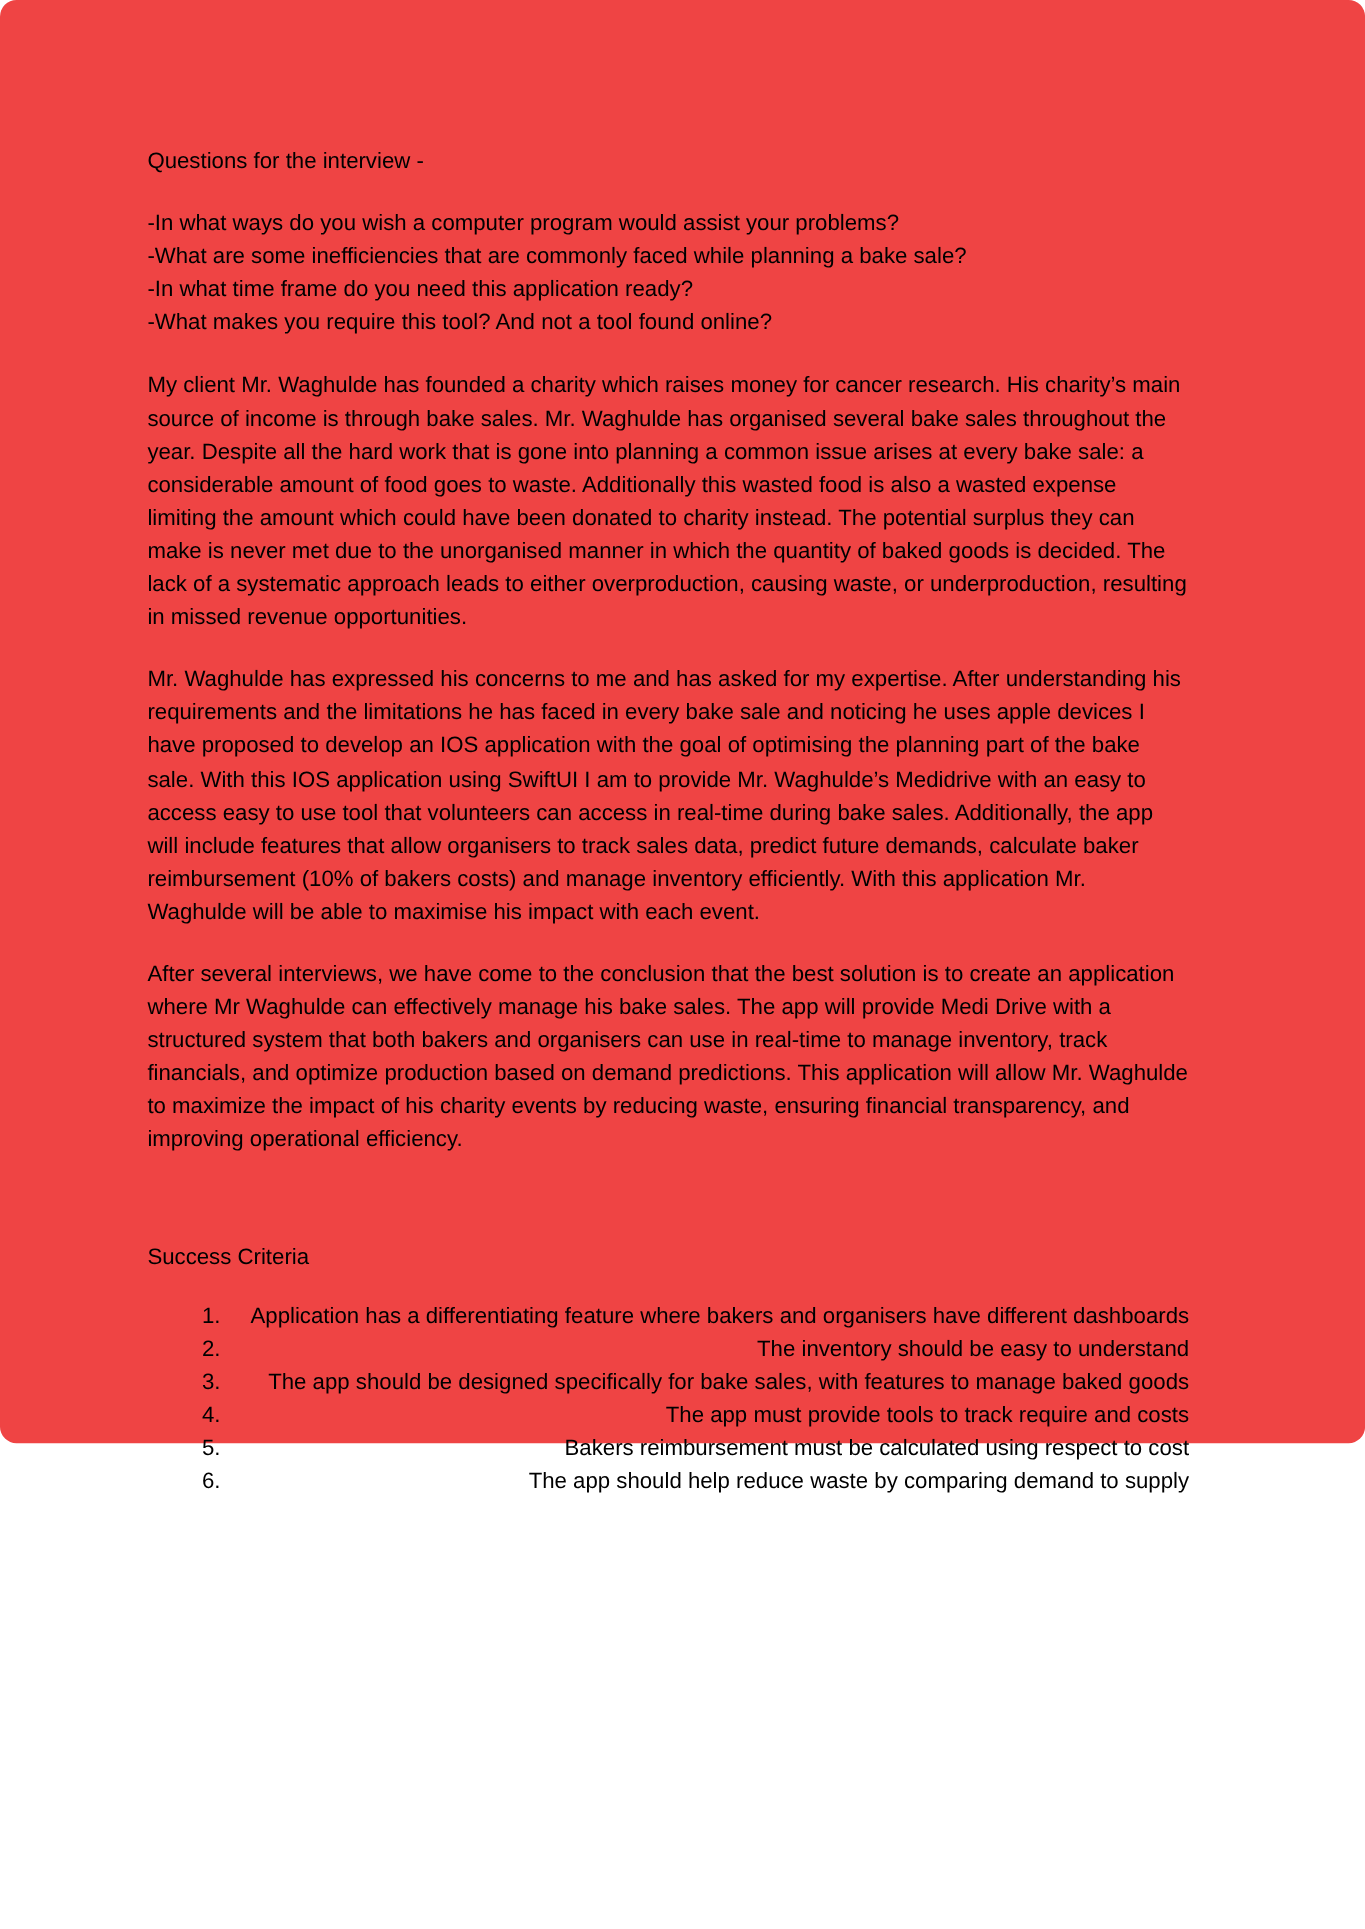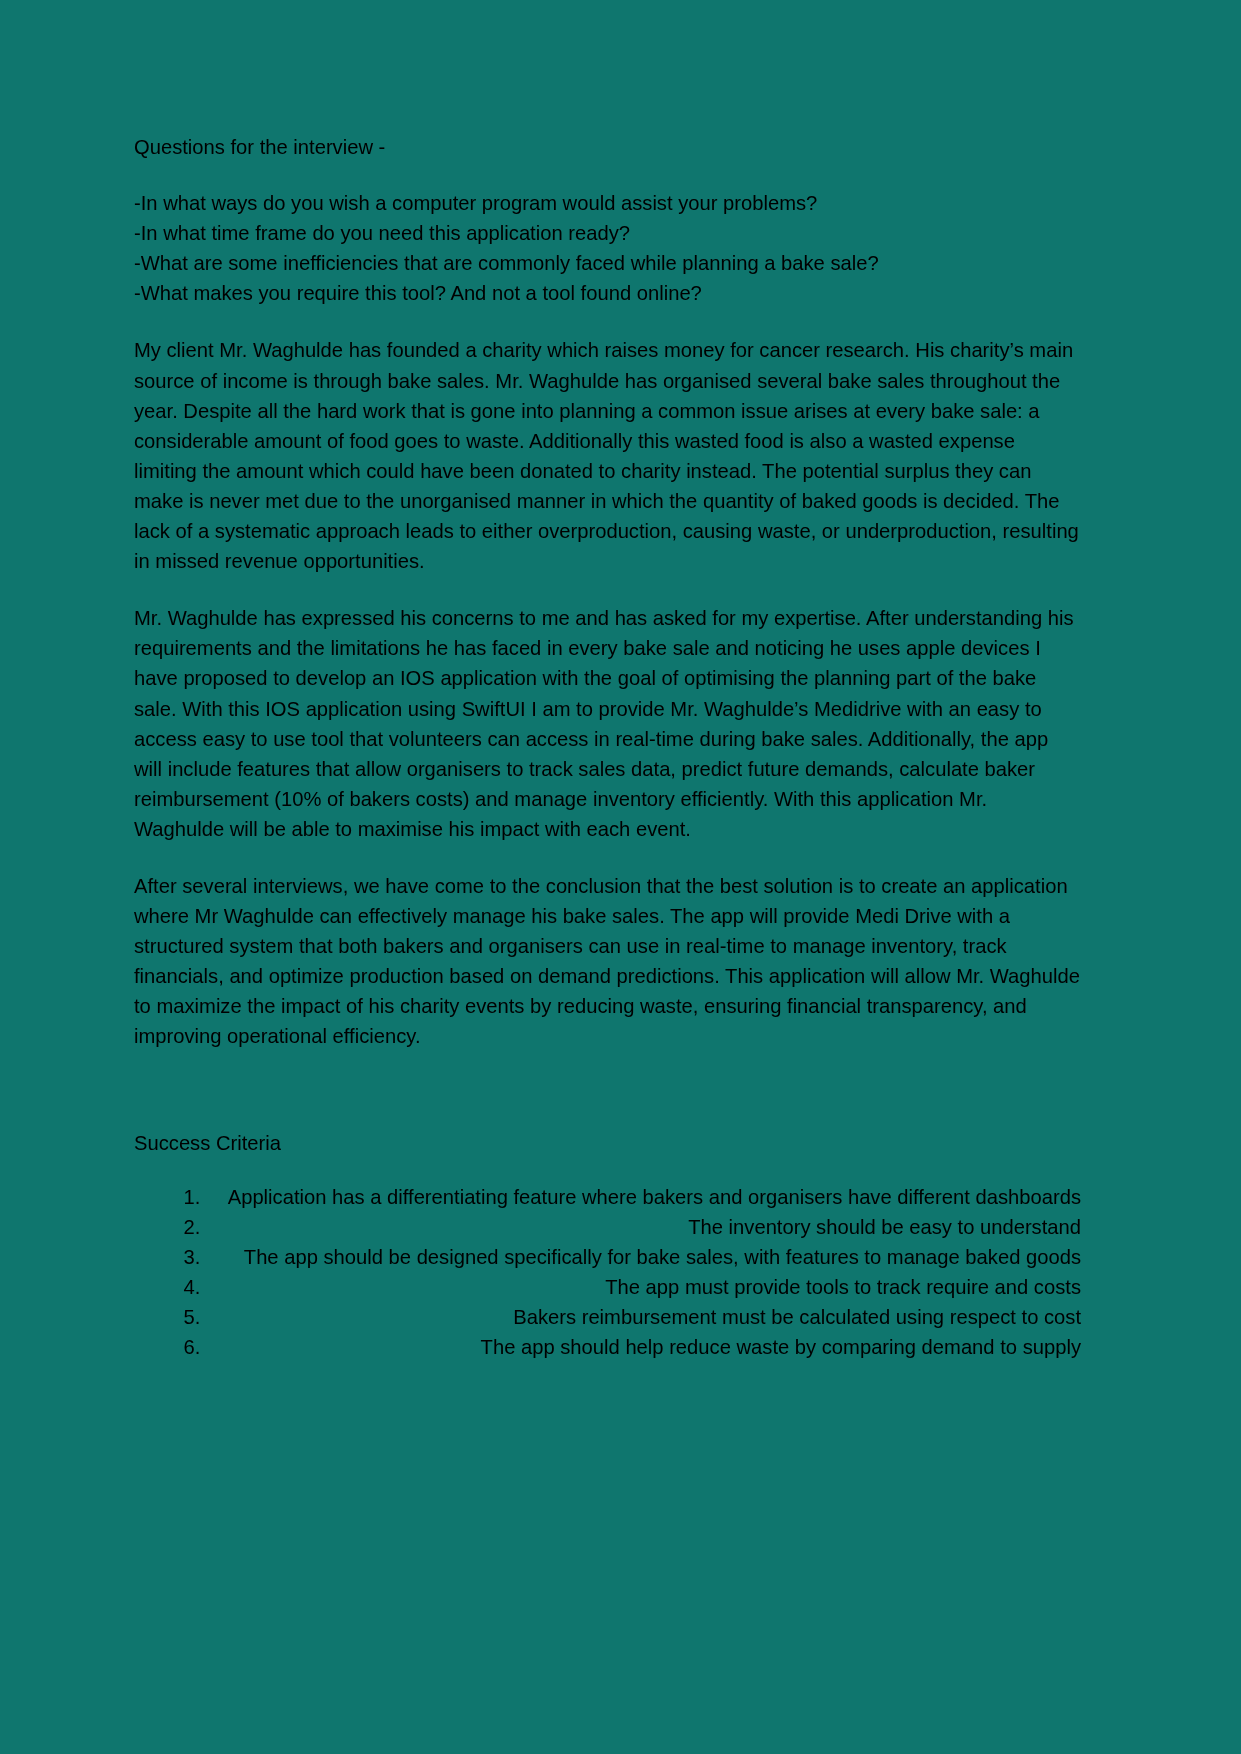--- a/index.html
+++ b/index.html
@@ -11,24 +11,25 @@
   body {
     width: 1241px;
     height: 1754px;
     font-family: "Liberation Sans", sans-serif;
     color: #000000;
     -webkit-font-smoothing: antialiased;
   }
   .page {
     position: relative;
     width: 1241px;
-    height: 1754px;
-    background: #0f766e;
+    height: 1312px;
+    background: #ef4444;
     box-sizing: border-box;
     padding: 132px 160px 0 134px;
+    border-radius: 15px;
   }
   .doc-body {
     font-size: 20.2px;
     line-height: 1.49;
     color: #000000;
   }
   .para {
     margin: 0;
     white-space: pre-wrap;
   }
@@ -64,22 +65,22 @@
 
 <div class="page">
   <div class="doc-body">
 
     <p class="para">Questions for the interview -</p>
 
     <div class="block-gap-1"></div>
 
     <div>
       <p class="para line">-In what ways do you wish a computer program would assist your problems?</p>
+      <p class="para line">-What are some inefficiencies that are commonly faced while planning a bake sale?</p>
       <p class="para line">-In what time frame do you need this application ready?</p>
-      <p class="para line">-What are some inefficiencies that are commonly faced while planning a bake sale?</p>
       <p class="para line">-What makes you require this tool? And not a tool found online?</p>
     </div>
 
     <div class="block-gap-2"></div>
 
     <p class="para">My client Mr. Waghulde has founded a charity which raises money for cancer research. His charity’s main source of income is through bake sales. Mr. Waghulde has organised several bake sales throughout the year. Despite all the hard work that is gone into planning a common issue arises at every bake sale: a considerable amount of food goes to waste. Additionally this wasted food is also a wasted expense limiting the amount which could have been donated to charity instead. The potential surplus they can make is never met due to the unorganised manner in which the quantity of baked goods is decided. The lack of a systematic approach leads to either overproduction, causing waste, or underproduction, resulting in missed revenue opportunities.</p>
 
     <div class="block-gap-3"></div>
 
     <p class="para">Mr. Waghulde has expressed his concerns to me and has asked for my expertise. After understanding his requirements and the limitations he has faced in every bake sale and noticing he uses apple devices I have proposed to develop an IOS application with the goal of optimising the planning part of the bake sale. With this IOS application using SwiftUI I am to provide Mr. Waghulde’s Medidrive with an easy to access easy to use tool that volunteers can access in real-time during bake sales. Additionally, the app will include features that allow organisers to track sales data, predict future demands, calculate baker reimbursement (10% of bakers costs) and manage inventory efficiently. With this application Mr. Waghulde will be able to maximise his impact with each event.</p>

